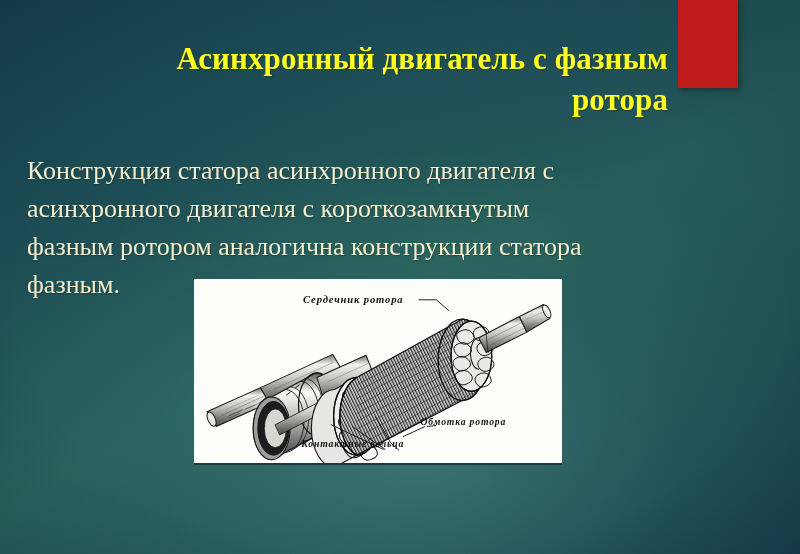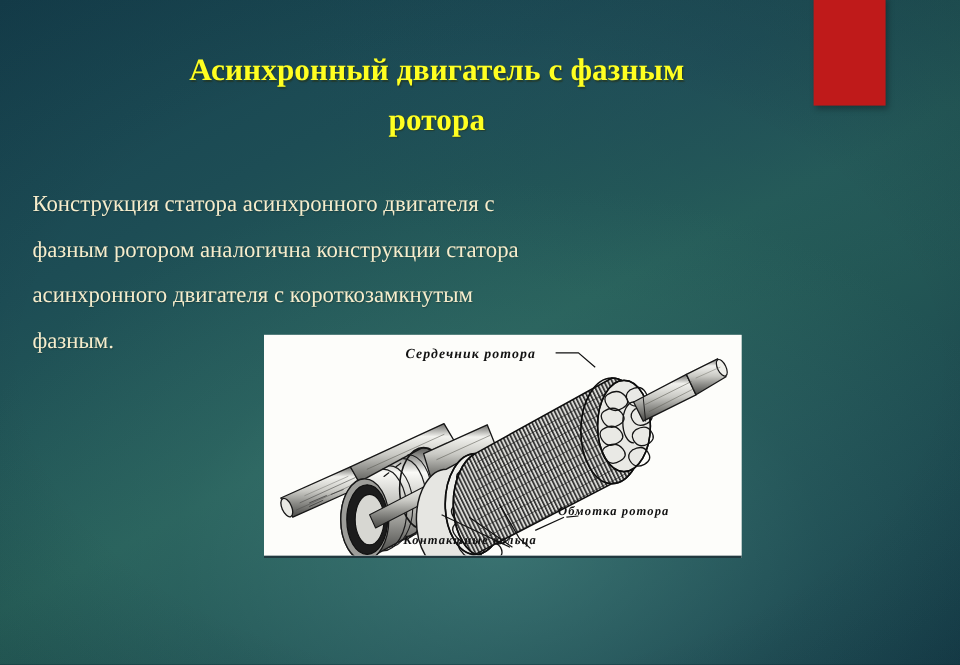--- a/index.html
+++ b/index.html
@@ -38,77 +38,76 @@
     box-shadow: 2px 3px 5px rgba(0,0,0,0.30);
     z-index: 3;
   }
 
   
   .title {
     position: absolute;
     left: 60px;
     top: 38px;
     width: 608px;
-    text-align: center;
+    text-align: right;
     color: #ffff21;
-    font-size: 26px;
+    font-size: 31px;
     font-weight: bold;
     line-height: 41px;
     letter-spacing: 0.1px;
     text-shadow: 1px 1px 1px rgba(40,40,0,0.45);
     z-index: 4;
     font-family: Liberation Serif, serif;
   }
 
   
   .body-text {
     position: absolute;
     left: 27px;
     top: 152px;
     width: 660px;
     color: #f6edcc;
-    font-size: 19px;
+    font-size: 26px;
     line-height: 38px;
     text-align: justify;
     text-shadow: 0.5px 0.5px 1px rgba(20,40,40,0.45);
     z-index: 4;
   }
   .body-text .lastline { text-align: left; }
 
   
   .figure {
     position: absolute;
     left: 194px;
     top: 279px;
-    width: 398px;
+    width: 368px;
     height: 184px;
     background: #fdfdfa;
     border-bottom: 2px solid #20393f;
     z-index: 5;
     overflow: hidden;
-    margin-left: 26px;
   }
   .figure svg { display: block; width: 100%; height: 100%; }
 </style>
 </head>
 <body>
 
 <div id="slide">
 
   <div class="accent-block"></div>
 
   <div class="title">
     <div>Асинхронный двигатель с фазным</div>
     <div>ротора</div>
   </div>
 
   <div class="body-text">
     <div>Конструкция статора асинхронного двигателя с</div>
+    <div>асинхронного двигателя с короткозамкнутым</div>
     <div>фазным ротором аналогична конструкции статора</div>
-    <div>асинхронного двигателя с короткозамкнутым</div>
     <div class="lastline">фазным.</div>
   </div>
 
   <div class="figure">
     <svg viewBox="0 0 398 184" xmlns="http://www.w3.org/2000/svg">
       <defs>
 
         <pattern id="coreHatch" width="3" height="4" patternUnits="userSpaceOnUse" patternTransform="rotate(-26)">
           <rect width="3" height="4" fill="#d8d8d4"></rect>
           <rect width="1.35" height="4" fill="#2a2a2a"></rect>

